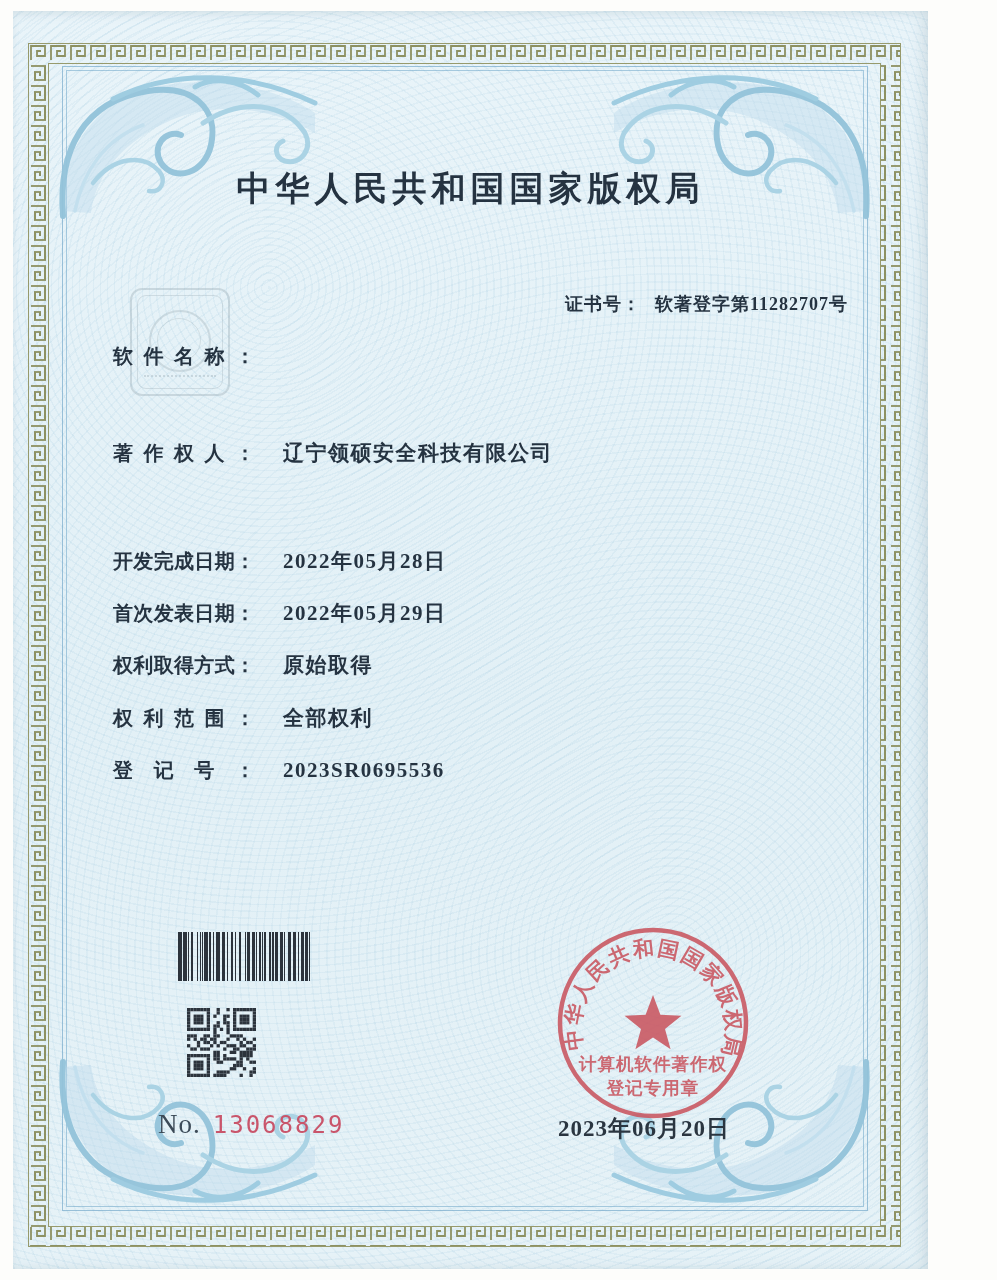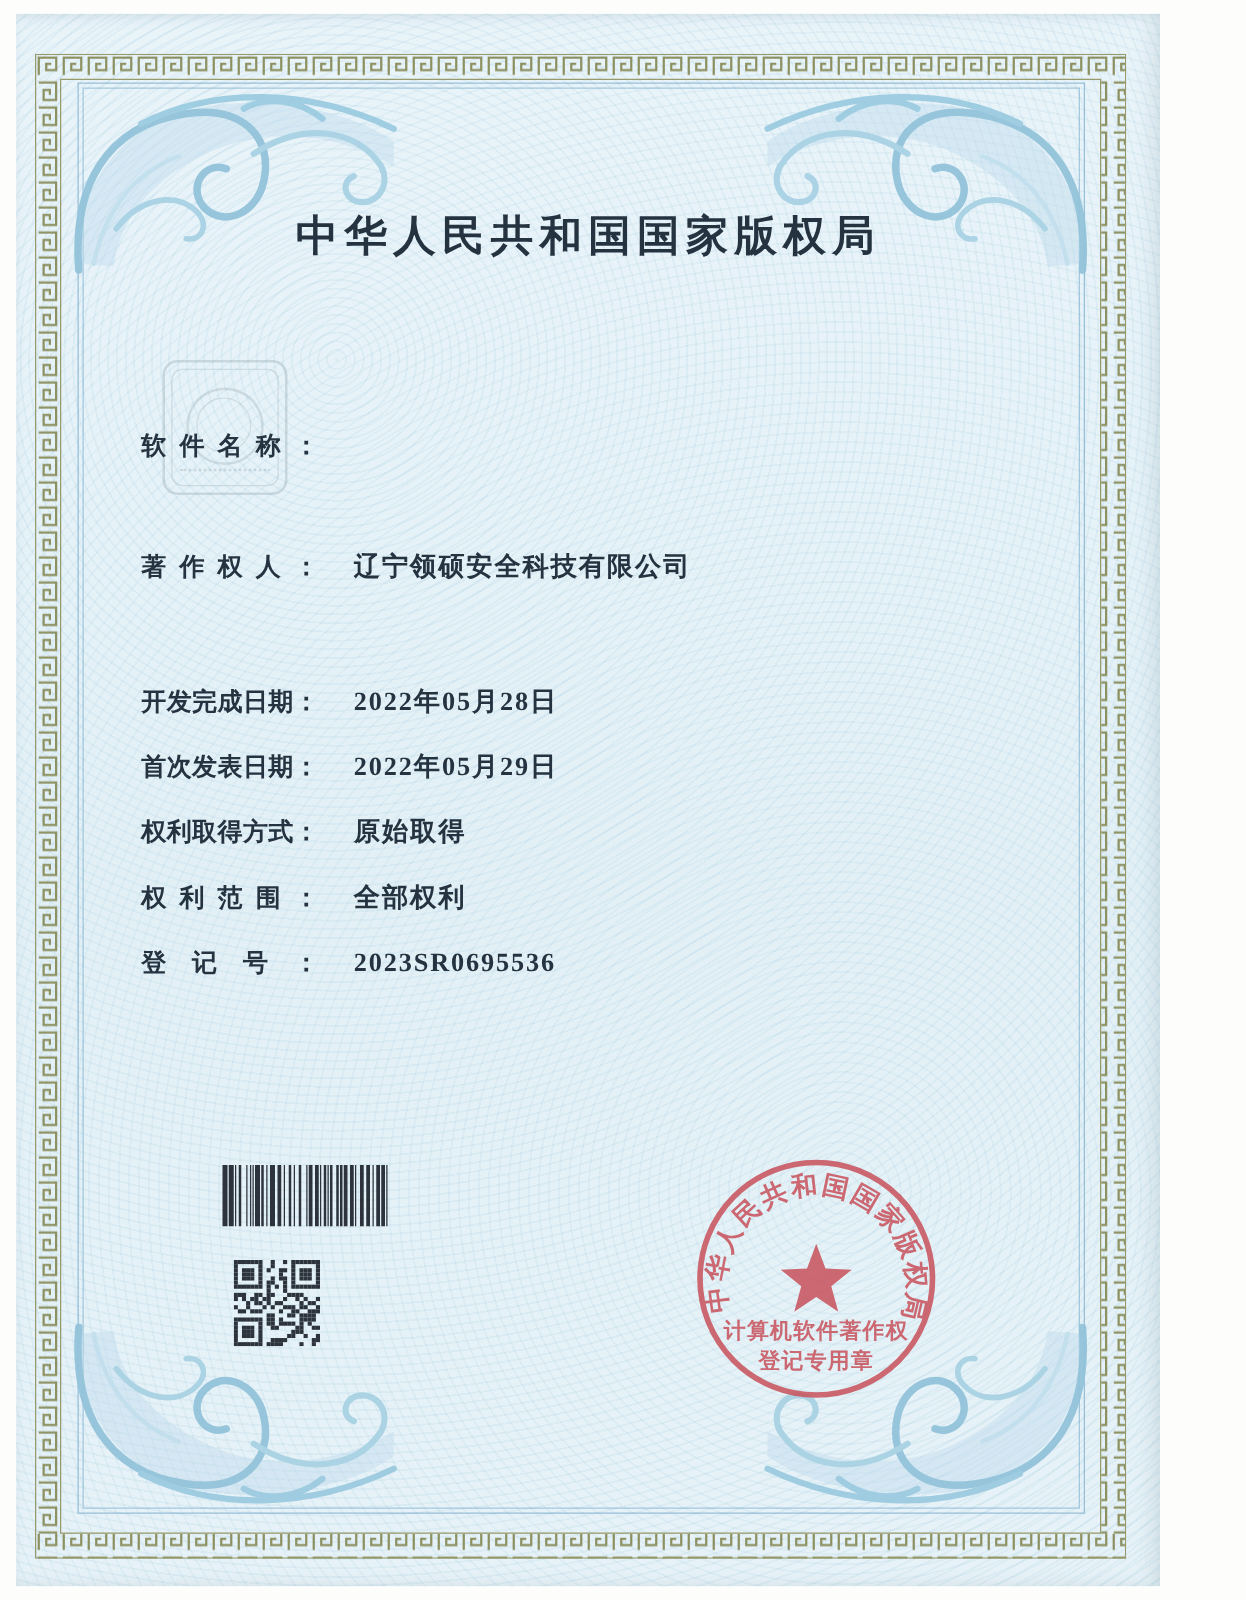--- a/index.html
+++ b/index.html
@@ -118,20 +118,24 @@
   </svg>
 
   <div class="emboss">
     <div class="e2"></div>
       <div class="ec"></div>
       <div class="ec2"></div>
       <div class="eb"></div>
   </div>
 
   <div class="authority">中华人民共和国国家版权局</div>
+  <div class="certno">
+    <span>证书号：</span>
+    <span>软著登字第11282707号</span>
+  </div>
 
   <div class="row" style="top:332px">
     <span class="lab jlabel">
         <span>软</span>
         <span>件</span>
         <span>名</span>
         <span>称</span>
         <span>：</span>
       </span>
     <span class="val">
@@ -486,26 +490,31 @@
         <rect x="16.43" y="65.71" width="3.29" height="3.29" fill="#2c333c"></rect>
         <rect x="19.71" y="65.71" width="3.29" height="3.29" fill="#2c333c"></rect>
         <rect x="26.29" y="65.71" width="3.29" height="3.29" fill="#2c333c"></rect>
         <rect x="29.57" y="65.71" width="3.29" height="3.29" fill="#2c333c"></rect>
         <rect x="32.86" y="65.71" width="3.29" height="3.29" fill="#2c333c"></rect>
         <rect x="36.14" y="65.71" width="3.29" height="3.29" fill="#2c333c"></rect>
         <rect x="52.57" y="65.71" width="3.29" height="3.29" fill="#2c333c"></rect>
         <rect x="62.43" y="65.71" width="3.29" height="3.29" fill="#2c333c"></rect>
       </svg></div>
 
+  <div class="serial">
+    <span class="no">No.</span>
+    <span class="num">13068829</span>
+  </div>
 
   <svg class="stamp" viewBox="0 0 194 194">
     <circle cx="97" cy="97" r="93" fill="none" stroke="#c9545e" stroke-width="4.5"></circle>
     <path id="arcp" d="M 27,123 A 73,73 0 1 1 167,123" fill="none"></path>
     <text font-size="21" fill="#c9545e" letter-spacing="2">
       <textPath href="#arcp" startOffset="0" textLength="278">中华人民共和国国家版权局</textPath>
     </text>
     <polygon fill="#c9545e" points="97,69 104.4,88.8 125.5,89.7 109,102.9 114.6,123.3 97,111.6 79.4,123.3 85,102.9 68.5,89.7 89.6,88.8"></polygon>
     <text x="97" y="144" text-anchor="middle" font-size="17.5" fill="#c9545e" letter-spacing="1">计算机软件著作权</text>
     <text x="97" y="168" text-anchor="middle" font-size="17.5" fill="#c9545e" letter-spacing="1">登记专用章</text>
   </svg>
 
+  <div class="issue-date">2023年06月20日</div>
 
 </div>
 
 </body></html>

